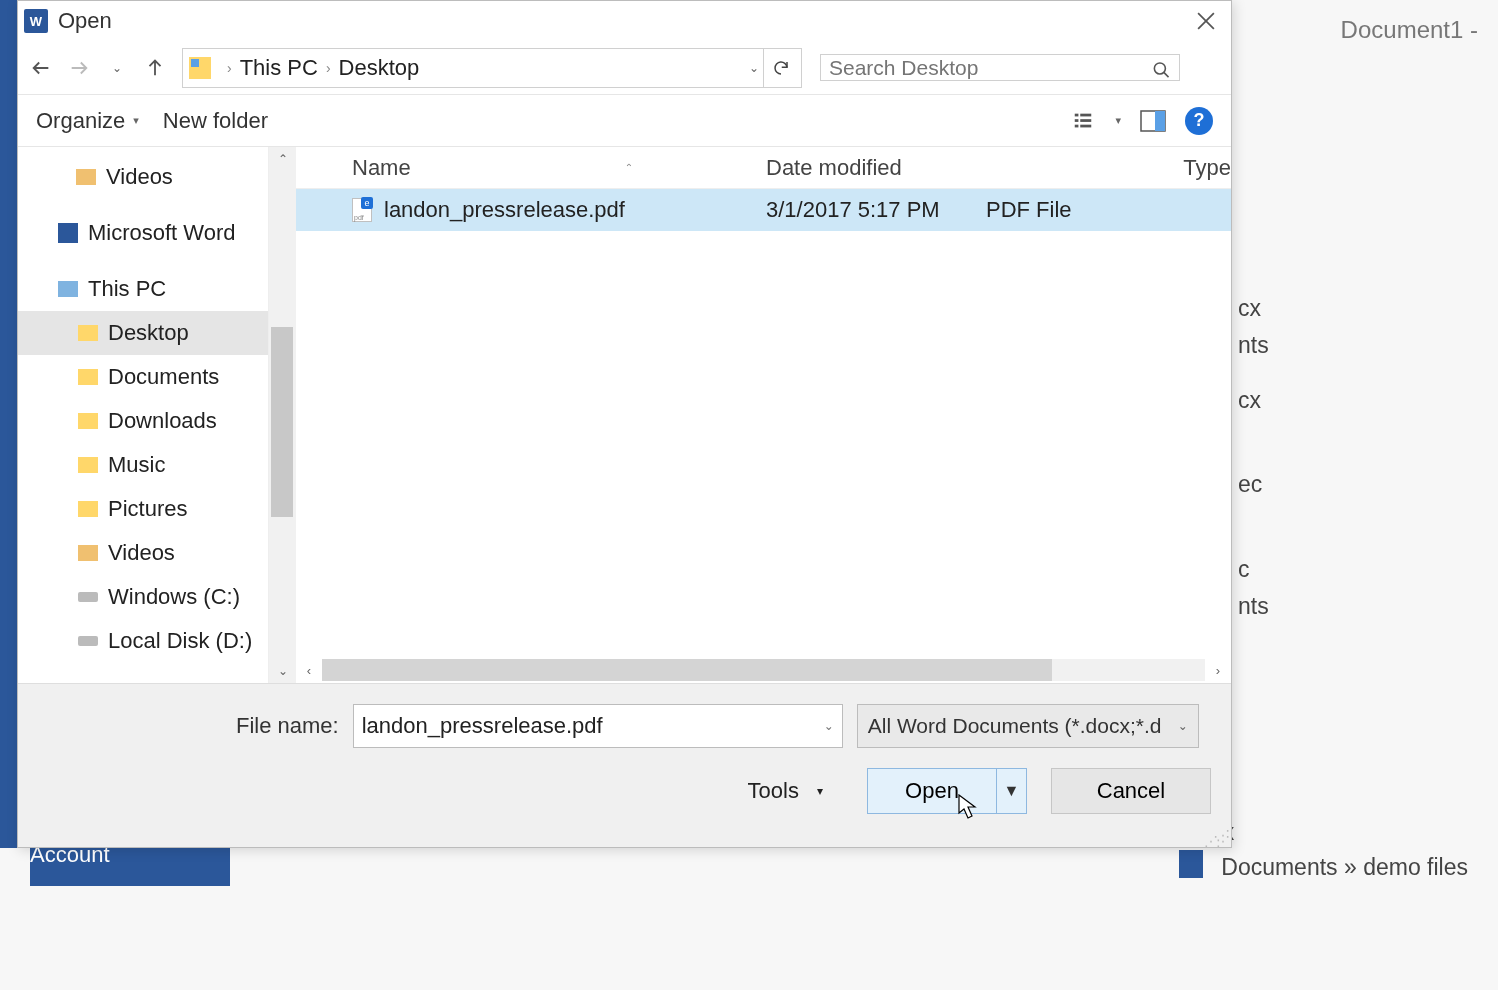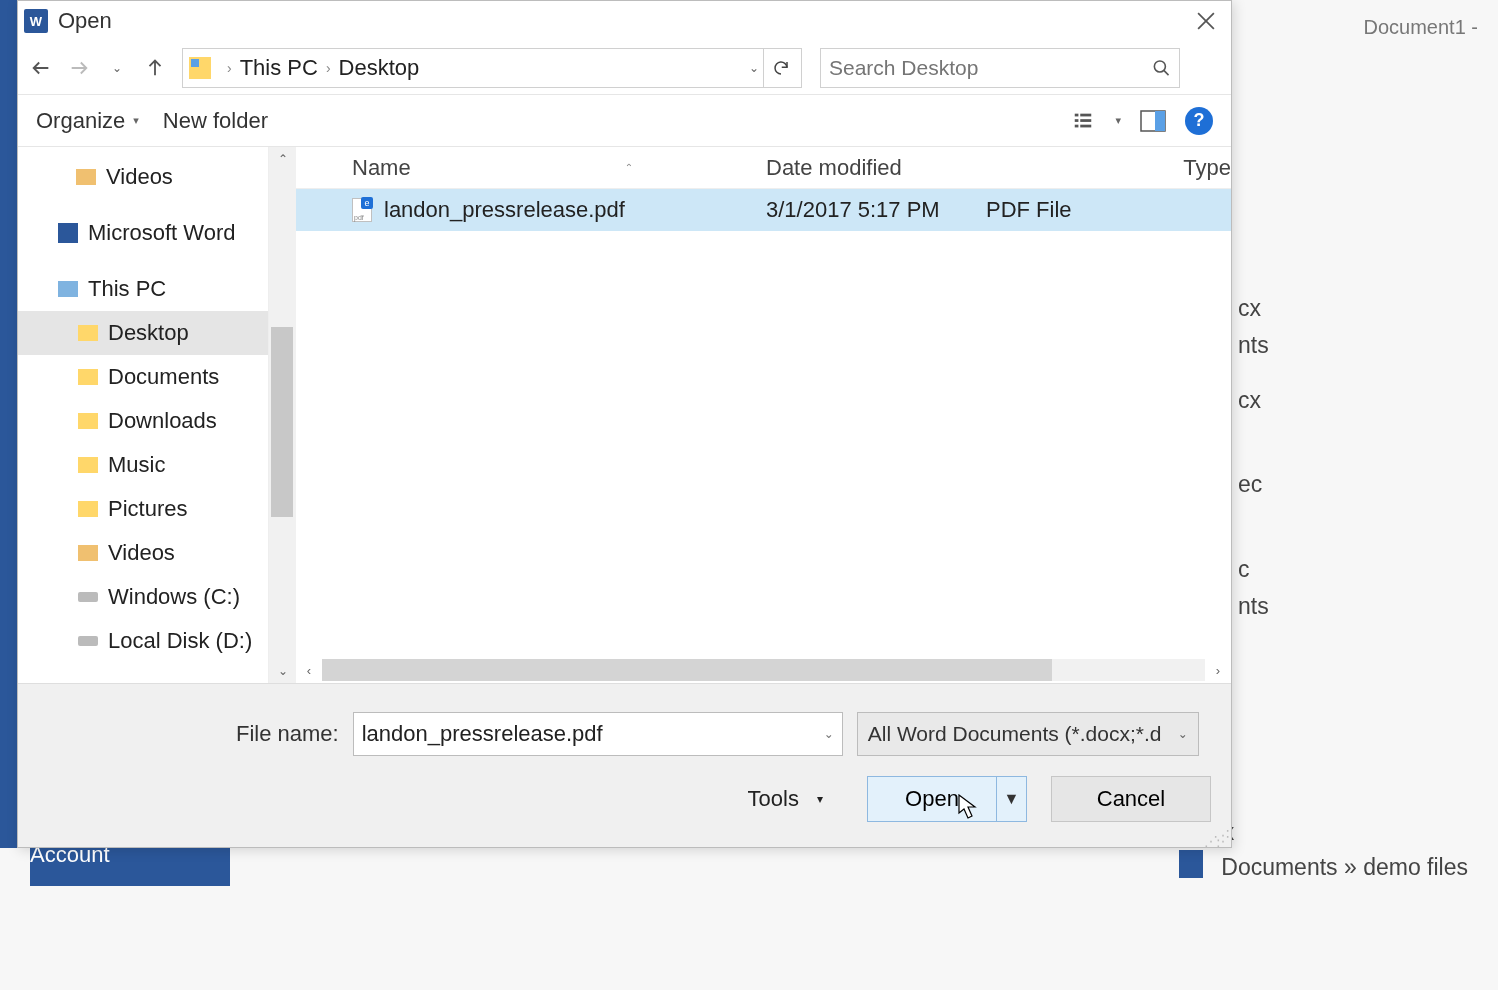--- a/index.html
+++ b/index.html
@@ -1,19 +1,19 @@
 <!DOCTYPE html>
 <html><head>
 <meta charset="utf-8">
 <style>
   * { box-sizing: border-box; margin: 0; padding: 0; font-family: "Segoe UI", Tahoma, sans-serif; }
   body { width: 1498px; height: 990px; background: #f7f7f7; position: relative; overflow: hidden; }
 
   
-  .bg-word-title { position: absolute; top: 16px; right: 20px; font-size: 20px; color: #777; }
+  .bg-word-title { position: absolute; top: 16px; right: 20px; font-size: 24px; color: #777; }
   .bg-sidebar-stripe { position: absolute; left: 0; top: 0; width: 18px; height: 848px; background: #2b579a; }
   .bg-account { position: absolute; left: 30px; top: 836px; color: #fff; background: #2b579a; width: 200px; padding: 6px 0 18px 0; font-size: 22px; }
   .bg-recent { position: absolute; right: 0; top: 290px; width: 260px; color: #444; font-size: 23px; line-height: 1.6; }
   .bg-recent div { white-space: nowrap; overflow: hidden; }
   .bg-recent-bottom { position:absolute; right:30px; top: 815px; color:#444; font-size: 23px; line-height: 1.5;}
   .bg-recent-bottom .doc-icon-bg { display:inline-block; width:24px; height:28px; background:#2b579a; vertical-align:middle; margin-right:18px; position:relative; top:-4px;}
 
   
   .dialog {
     position: absolute; left: 17px; top: 0; width: 1215px; height: 848px;
@@ -33,21 +33,21 @@
   .nav-btn.disabled { color:#bbb; }
   .nav-dd { font-size:12px; color:#666; }
   .breadcrumb-box { flex:0 0 620px; height:40px; border:1px solid #d0d0d0; display:flex; align-items:center; padding:0 4px 0 6px; margin-left:6px;}
   .bc-icon { width:22px; height:22px; background:#ffd76a; margin-right:8px; position:relative;}
   .bc-icon::after{content:"";position:absolute;left:2px;top:2px;width:8px;height:8px;background:#5aa0e6;}
   .bc-sep { color:#888; margin: 0 8px; font-size: 14px;}
   .bc-item { font-size: 22px; color:#222; }
   .bc-spacer { flex:1; }
   .bc-dd { color:#666; font-size:12px; margin-right:4px;}
   .refresh-btn { width:34px; height:40px; display:flex; align-items:center; justify-content:center; color:#444; border-left:1px solid #d0d0d0;}
-  .searchbox { flex:1; height:40px; border:1px solid #d0d0d0; margin-left:14px; display:flex; align-items:center; padding:0 8px; max-width: 360px;}
+  .searchbox { flex:1; height:27px; border:1px solid #d0d0d0; margin-left:14px; display:flex; align-items:flex-end; padding:0 8px; max-width: 360px;}
   .searchbox input { border:none; outline:none; width:100%; font-size:21px; color:#666; background:transparent;}
   .search-icon { width:20px; height:20px; color:#555; }
 
   
   .toolrow { height:52px; display:flex; align-items:center; padding: 0 18px; border-bottom:1px solid #e6e6e6; gap: 24px;}
   .organize { font-size:22px; color:#333; display:flex; align-items:center; gap:8px;}
   .newfolder { font-size:22px; color:#333;}
   .tool-spacer { flex:1; }
   .view-icons { display:flex; align-items:center; gap:18px; }
   .view-btn { width:28px; height:28px; display:flex; align-items:center; justify-content:center; color:#555;}
@@ -89,21 +89,21 @@
   .pdf-icon { width:20px; height:24px; background:#fff; border:1px solid #c0c0c0; position:relative; flex-shrink:0;}
   .pdf-icon::before { content:"e"; position:absolute; top:-2px; right:-2px; width:12px; height:12px; background:#1e6fd6; color:#fff; font-size:9px; display:flex; align-items:center; justify-content:center; border-radius:2px;}
   .pdf-icon::after { content:"pdf"; position:absolute; bottom:0px; left:1px; font-size:7px; color:#888;}
 
   .hscroll { height:26px; display:flex; align-items:center; background:#fff;}
   .hscroll .harrow { width:26px; height:26px; display:flex; align-items:center; justify-content:center; color:#666; font-size:13px;}
   .hscroll .htrack { flex:1; height:22px; background:#f1f1f1; position:relative;}
   .hscroll .hthumb { position:absolute; left:0; top:0; height:22px; width:730px; background:#d4d4d4;}
 
   
-  .bottompanel { padding: 28px 18px 18px 18px; background:#f0f0f0; border-top:1px solid #dedede; height: 164px;}
+  .bottompanel { padding: 20px 18px 18px 18px; background:#f0f0f0; border-top:1px solid #dedede; height: 164px;}
   .fname-row { display:flex; align-items:center; gap:14px; }
   .fname-label { font-size:22px; color:#333; margin-left: 200px;}
   .fname-box { flex:1; height:44px; border:1px solid #bcbcbc; background:#fff; display:flex; align-items:center; padding:0 8px; max-width: 490px;}
   .fname-box input { border:none; outline:none; width:100%; font-size:22px; color:#222; }
   .fname-dd { color:#777; font-size:12px; }
   .filter-box { width:342px; height:44px; border:1px solid #bcbcbc; background:#e9e9e9; display:flex; align-items:center; padding:0 10px; font-size:21px; color:#333; justify-content:space-between;}
   .btnrow { display:flex; justify-content:flex-end; align-items:center; gap:24px; margin-top:20px; padding-right: 2px;}
   .tools-btn { font-size:22px; color:#222; display:flex; align-items:center; gap:18px; margin-right:20px;}
   .open-split { display:flex; height:46px; border:1px solid #8eb8e0; background:#e3f1fb;}
   .open-main { width:128px; display:flex; align-items:center; justify-content:center; font-size:22px; position:relative;}

